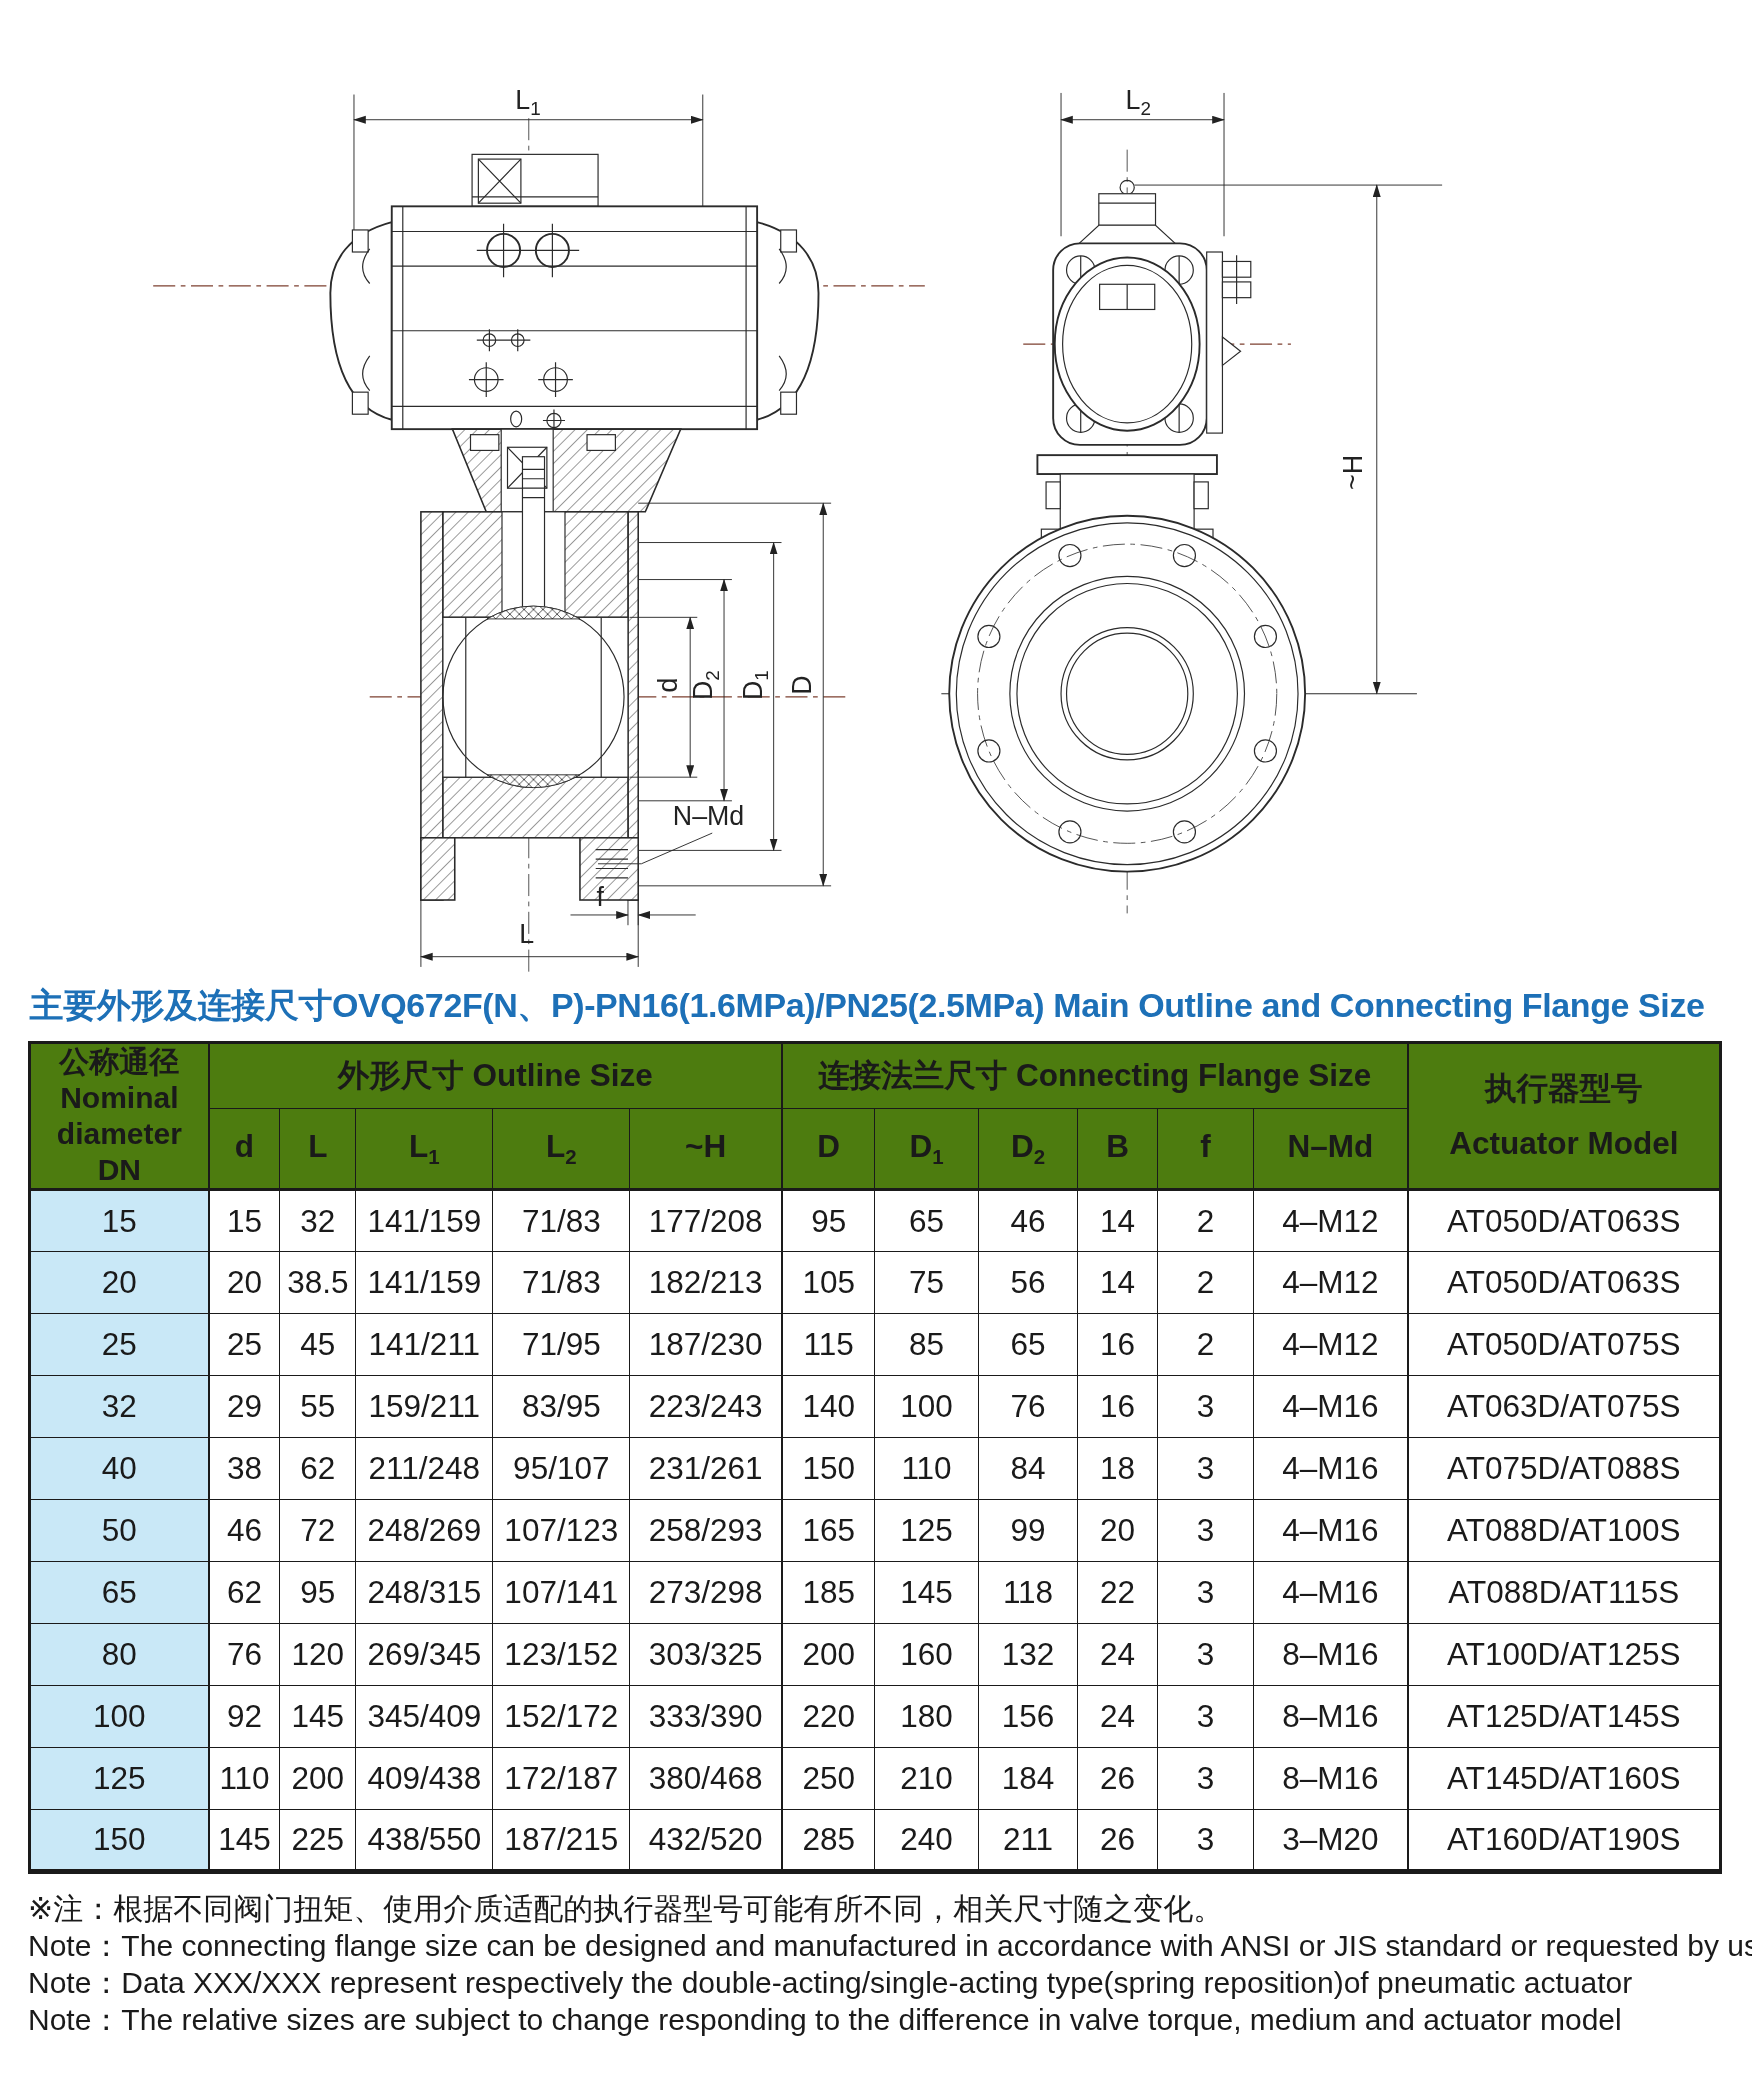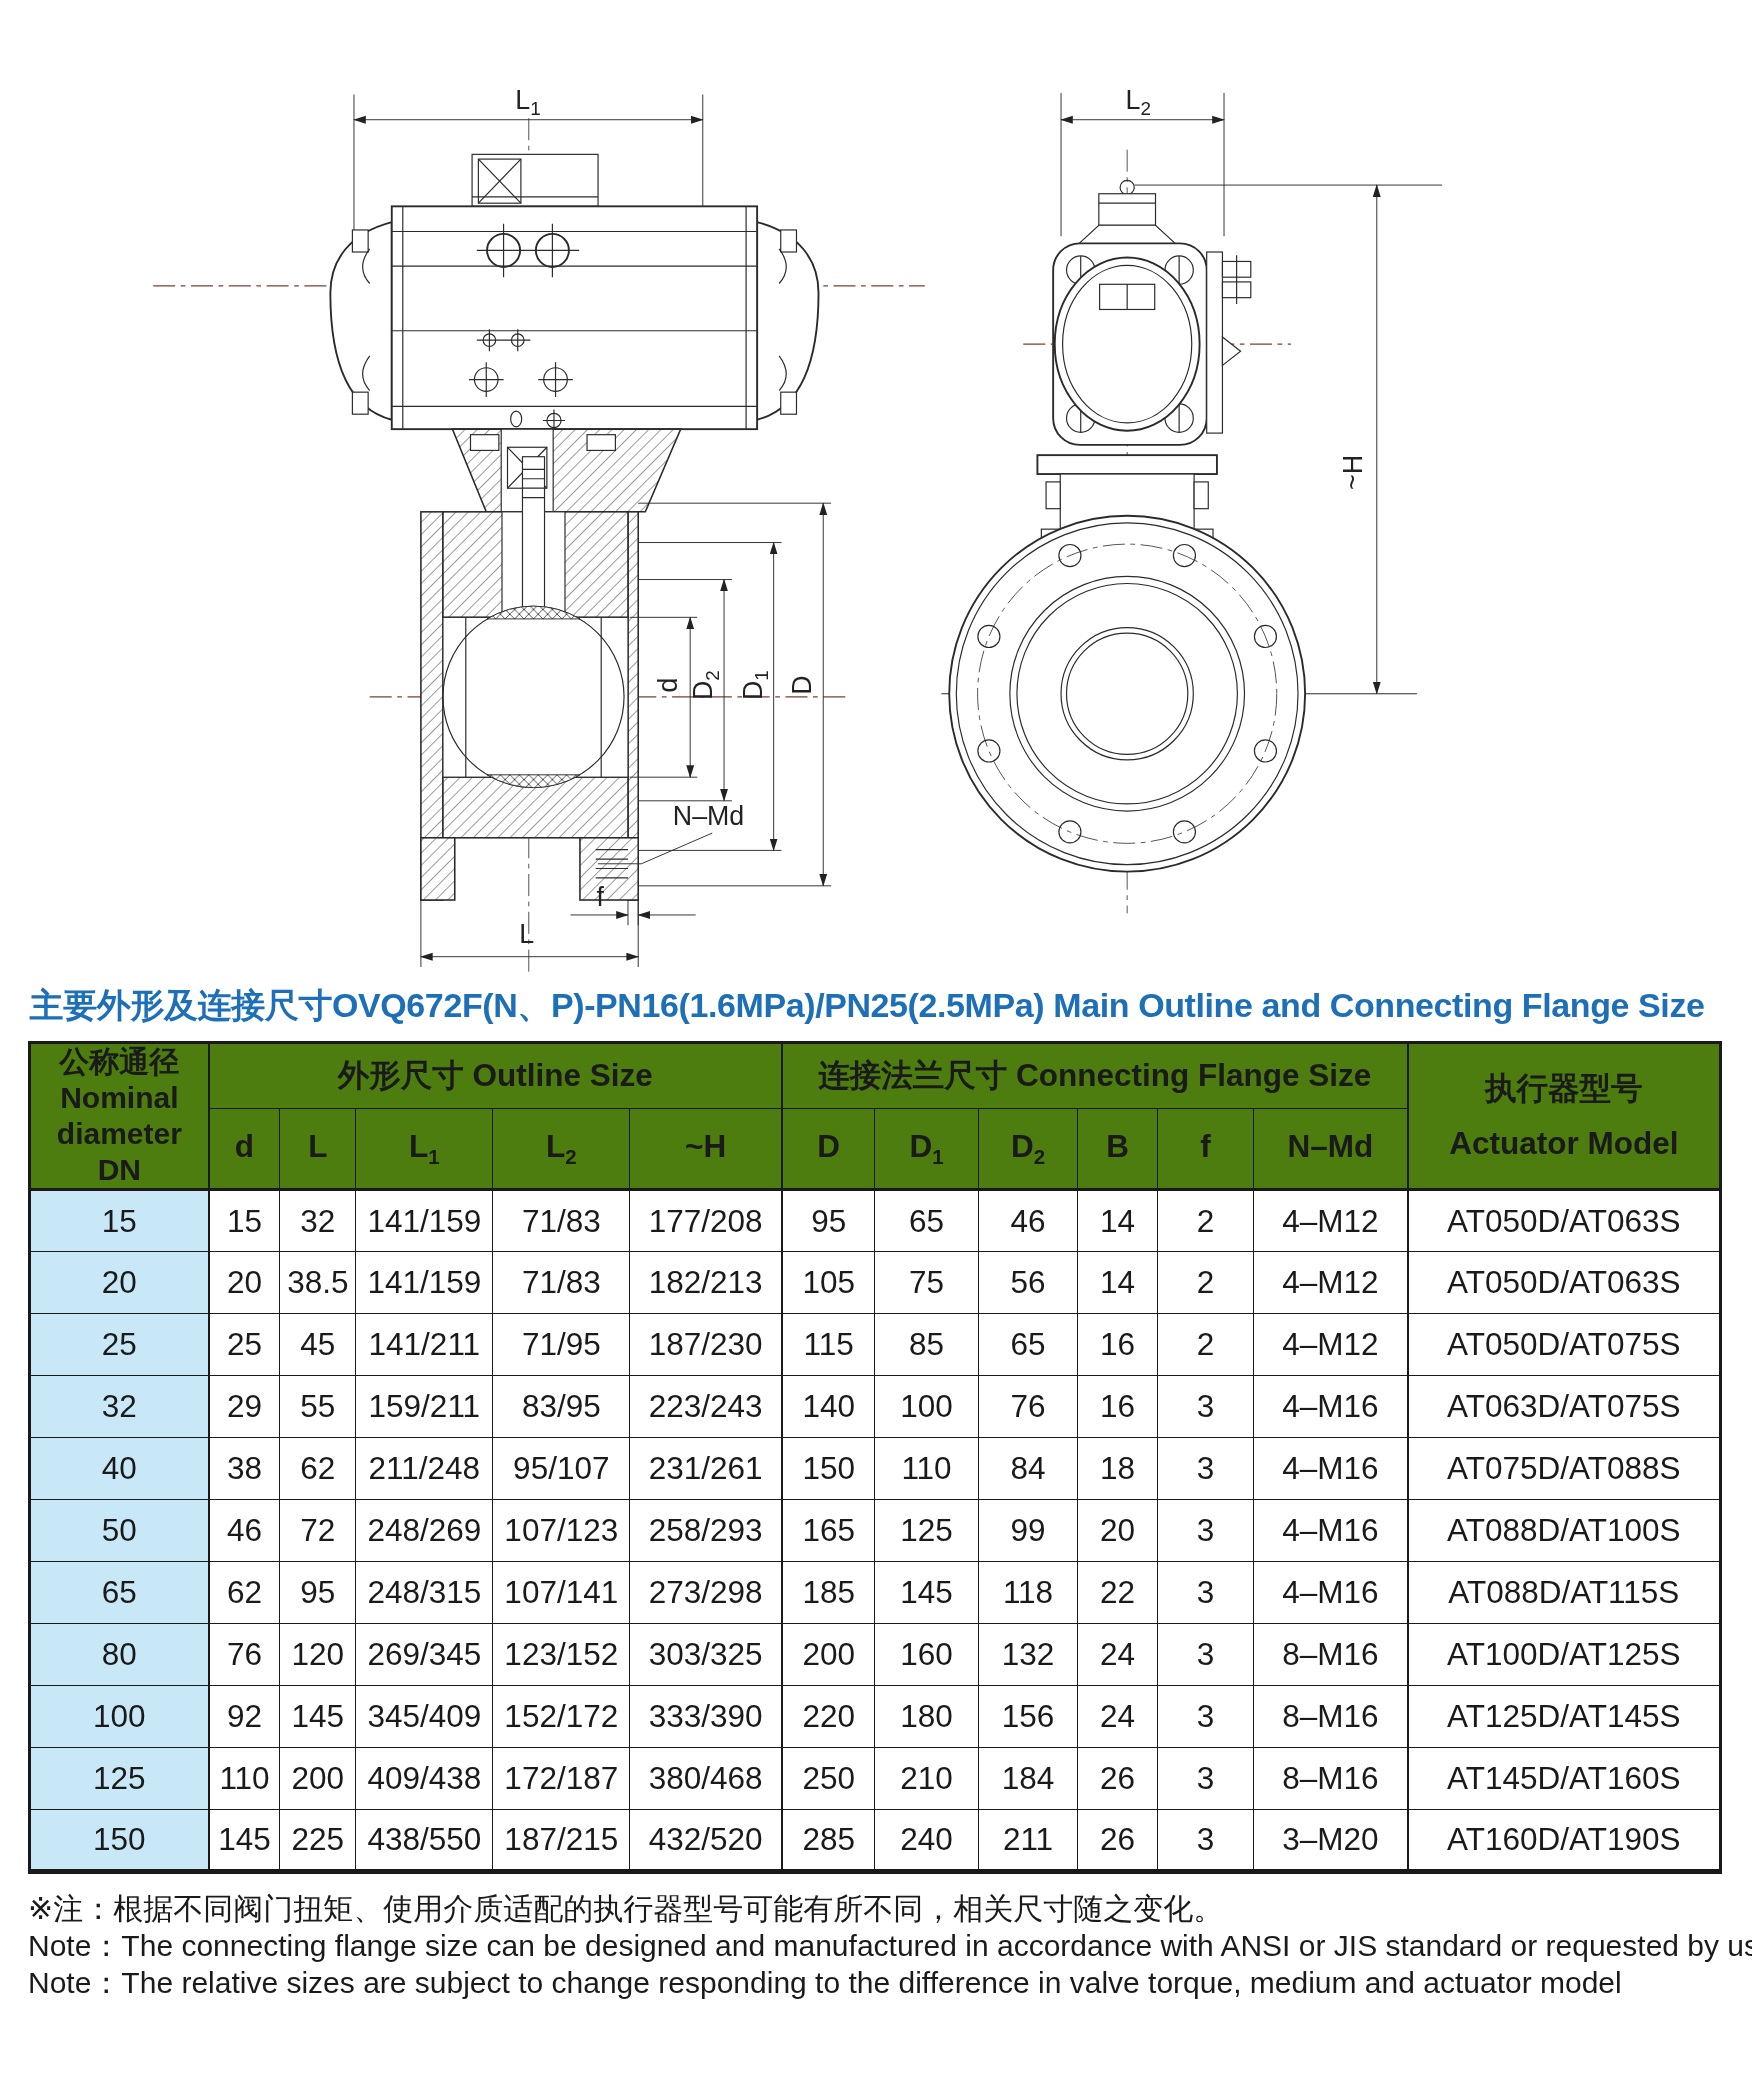--- a/index.html
+++ b/index.html
@@ -444,15 +444,16 @@
         <td>3</td>
         <td class="gb">3–M20</td>
         <td>AT160D/AT190S</td>
       </tr>
     </tbody>
 </table>
 
 <ul class="notes">
     <li>※注：根据不同阀门扭矩、使用介质适配的执行器型号可能有所不同，相关尺寸随之变化。</li>
     <li>Note：The connecting flange size can be designed and manufactured in accordance with ANSI or JIS standard or requested by users.</li>
+    <li>Note：Data XXX/XXX represent respectively the double-acting/single-acting type(spring reposition)of pneumatic actuator</li>
     <li>Note：The relative sizes are subject to change responding to the difference in valve torque, medium and actuator model</li>
   </ul>
 
 
 </body></html>

